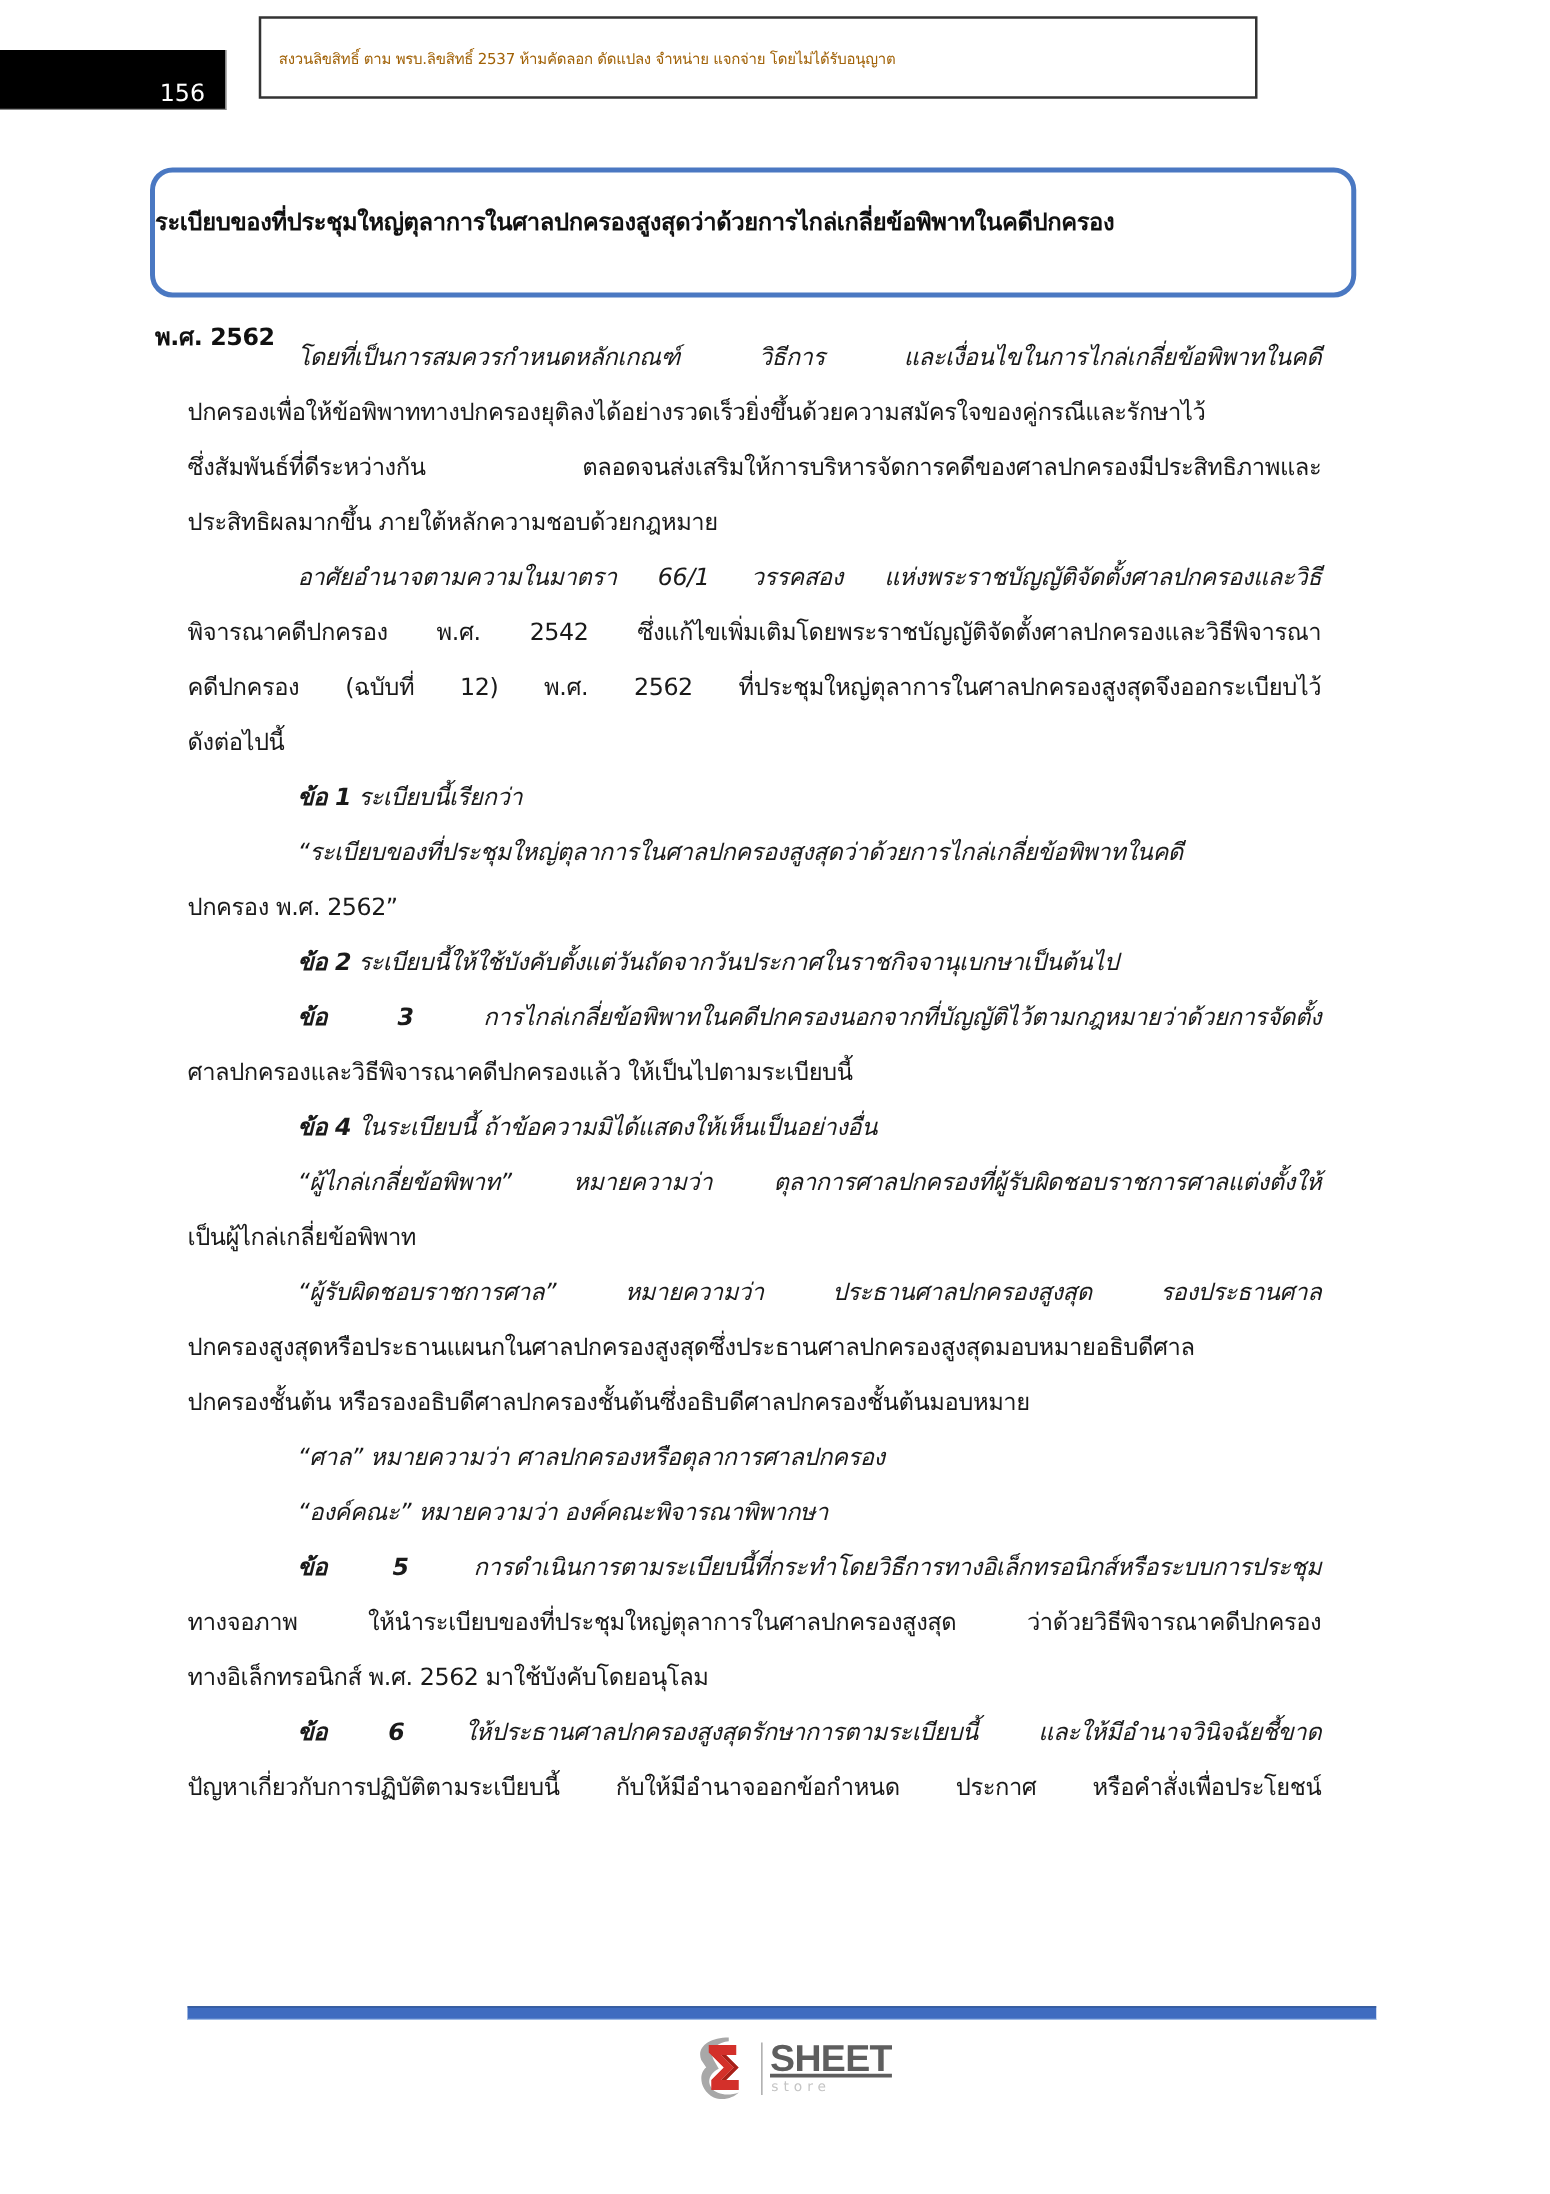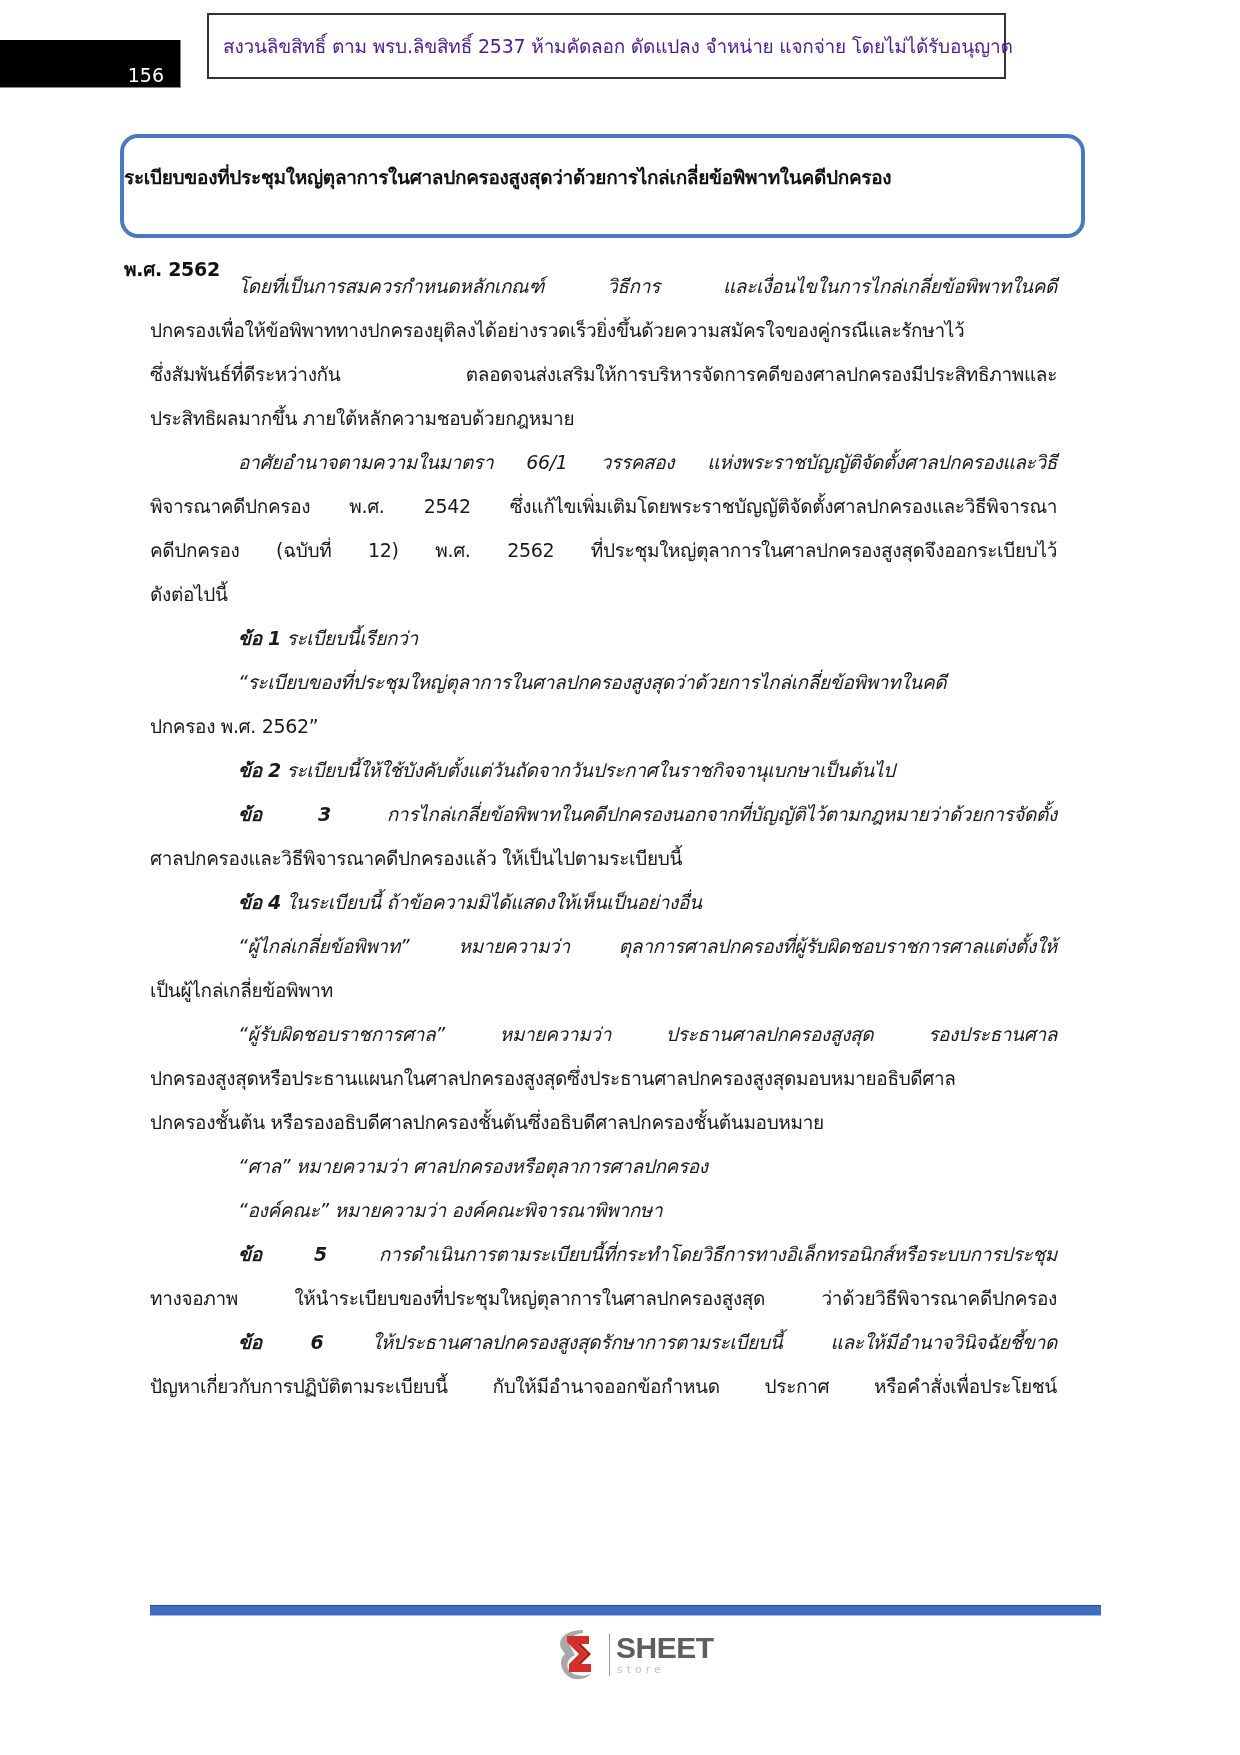--- a/index.html
+++ b/index.html
@@ -40,22 +40,22 @@
       top: 13px;
       width: 799px;
       height: 66px;
       border: 2px solid #333333;
       box-sizing: border-box;
       display: flex;
       align-items: center;
       padding-left: 14px;
     }
     .copyright-box span {
-      font-size: 19px;
-      color: #4c1d95;
+      font-size: 12px;
+      color: #a16207;
       white-space: nowrap;
       letter-spacing: -0.2px;
     }
     .title-box {
       position: absolute;
       left: 120px;
       top: 134px;
       width: 965px;
       height: 104px;
       border: 4px solid #4a78c2;
@@ -130,20 +130,21 @@
     .logo-sheet {
       position: absolute;
       left: 63px;
       top: 4px;
       font-family: "Liberation Sans", sans-serif;
       font-weight: bold;
       font-size: 30px;
       color: #5e5e5e;
       letter-spacing: -0.5px;
       line-height: 32px;
+      text-decoration: underline;
     }
     .logo-store {
       position: absolute;
       left: 64px;
       top: 36px;
       font-family: "DejaVu Sans", sans-serif;
       font-size: 11px;
       color: #c4c4c4;
       letter-spacing: 4px;
       line-height: 12px;
@@ -183,20 +184,21 @@
     <div class="line indent"><b>ข้อ 4</b><span> ในระเบียบนี้ ถ้าข้อความมิได้แสดงให้เห็นเป็นอย่างอื่น</span></div>
     <div class="line indent justify"><span>“ผู้ไกล่เกลี่ยข้อพิพาท” หมายความว่า ตุลาการศาลปกครองที่ผู้รับผิดชอบราชการศาลแต่งตั้งให้</span></div>
     <div class="line"><span>เป็นผู้ไกล่เกลี่ยข้อพิพาท</span></div>
     <div class="line indent justify"><span>“ผู้รับผิดชอบราชการศาล” หมายความว่า ประธานศาลปกครองสูงสุด รองประธานศาล</span></div>
     <div class="line justify"><span>ปกครองสูงสุดหรือประธานแผนกในศาลปกครองสูงสุดซึ่งประธานศาลปกครองสูงสุดมอบหมายอธิบดีศาล</span></div>
     <div class="line"><span>ปกครองชั้นต้น หรือรองอธิบดีศาลปกครองชั้นต้นซึ่งอธิบดีศาลปกครองชั้นต้นมอบหมาย</span></div>
     <div class="line indent"><span>“ศาล” หมายความว่า ศาลปกครองหรือตุลาการศาลปกครอง</span></div>
     <div class="line indent"><span>“องค์คณะ” หมายความว่า องค์คณะพิจารณาพิพากษา</span></div>
     <div class="line indent justify"><b>ข้อ 5</b><span> การดำเนินการตามระเบียบนี้ที่กระทำโดยวิธีการทางอิเล็กทรอนิกส์หรือระบบการประชุม</span></div>
     <div class="line justify"><span>ทางจอภาพ ให้นำระเบียบของที่ประชุมใหญ่ตุลาการในศาลปกครองสูงสุด ว่าด้วยวิธีพิจารณาคดีปกครอง</span></div>
+    <div class="line"><span>ทางอิเล็กทรอนิกส์ พ.ศ. 2562 มาใช้บังคับโดยอนุโลม</span></div>
     <div class="line indent justify"><b>ข้อ 6</b><span> ให้ประธานศาลปกครองสูงสุดรักษาการตามระเบียบนี้ และให้มีอำนาจวินิจฉัยชี้ขาด</span></div>
     <div class="line justify"><span>ปัญหาเกี่ยวกับการปฏิบัติตามระเบียบนี้ กับให้มีอำนาจออกข้อกำหนด ประกาศ หรือคำสั่งเพื่อประโยชน์</span></div>
   </div>
 
 <div class="footer-bar"></div>
 
 <div class="logo">
   <svg class="logo-mark" viewBox="0 0 50 52" xmlns="http://www.w3.org/2000/svg">
     <path d="M30 2 C14 2, 4 10, 8 20 L12 26 C6 30, 6 44, 18 50 C26 53, 34 50, 38 46 C30 49, 20 48, 16 42 C12 36, 16 30, 22 27 L18 20 C14 12, 20 6, 30 5 Z" fill="#a8a8a8"></path>
     <path d="M14 8 L36 8 L36 16 L24 16 L34 26 L24 36 L38 36 L38 44 L16 44 L16 36 L26 26 L14 14 Z" fill="#d3302a"></path>

